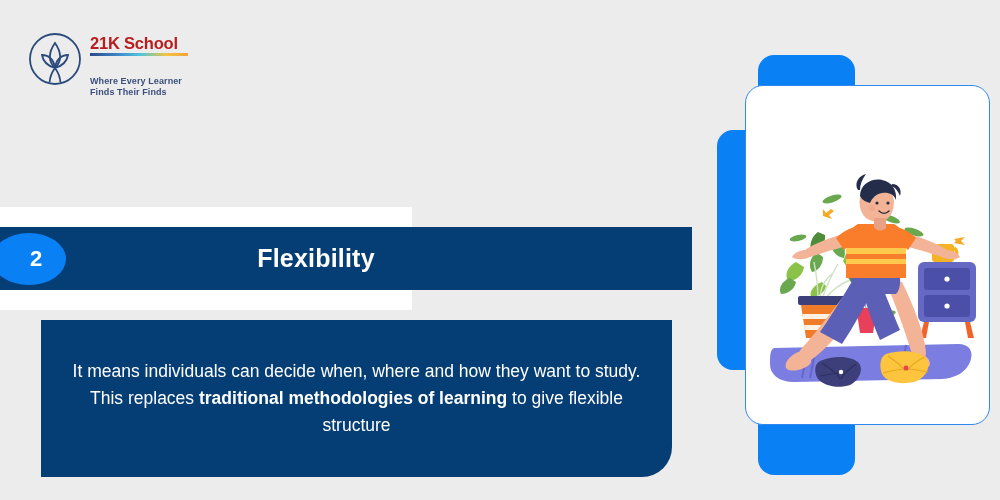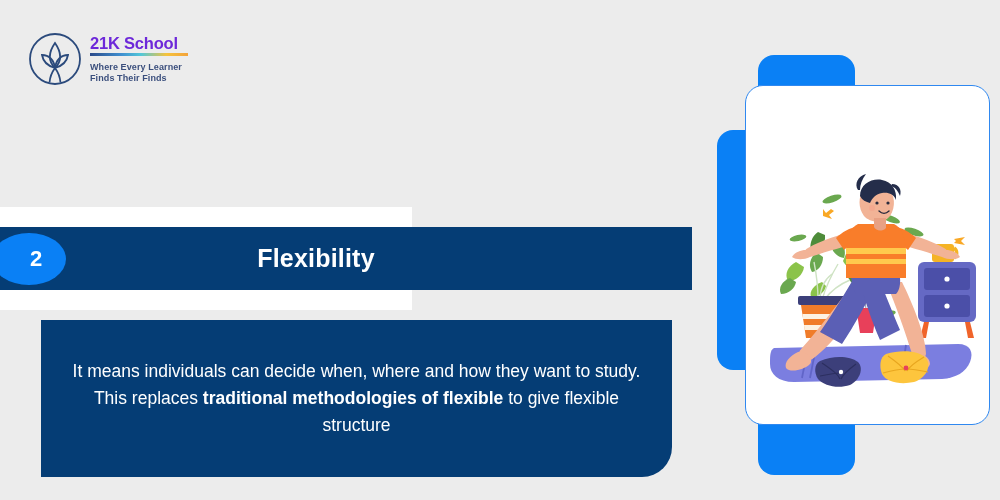--- a/index.html
+++ b/index.html
@@ -13,29 +13,29 @@
     position: relative;
     width: 1000px; height: 500px;
     background: #ececec;
   }
 
   
   #logo-block { position: absolute; left: 28px; top: 30px; width: 220px; height: 60px; }
   #logo-mark { position: absolute; left: 0; top: 2px; width: 54px; height: 54px; }
   #logo-text-wrap { position: absolute; left: 62px; top: 4px; }
   #logo-title {
-    font-size: 16.5px; font-weight: bold; color: #6d28d9;
+    font-size: 16.5px; font-weight: bold; color: #b91c1c;
     letter-spacing: -0.2px; line-height: 18px; white-space: nowrap;
   }
   #logo-rule {
     width: 98px; height: 3px; margin-top: 1px;
     background: linear-gradient(to right, #2b4a8a 0%, #3f8fd0 32%, #52c7d8 52%, #f5c33d 78%, #f3a23a 100%);
   }
   #logo-tag {
-    margin-top: 6px; font-size: 9px; font-weight: bold; color: #3b4f7d;
+    margin-top: 20px; font-size: 9px; font-weight: bold; color: #3b4f7d;
     line-height: 11px; letter-spacing: 0.1px; white-space: nowrap;
   }
 
   
   #art-zone { position: absolute; left: 700px; top: 40px; width: 300px; height: 460px; }
   .blue-card { position: absolute; background: #0a80f5; }
   #blue-card-top { left: 58px; top: 15px; width: 97px; height: 130px; border-radius: 16px 16px 0 0; }
   #blue-card-left { left: 17px; top: 90px; width: 100px; height: 240px; border-radius: 16px 0 0 16px; }
   #blue-card-bottom { left: 58px; top: 340px; width: 97px; height: 95px; border-radius: 0 0 16px 16px; }
   #white-card {
@@ -237,16 +237,16 @@
   <div id="header-white-strip"></div>
   <div id="badge-arc"></div>
   <div id="header-bar">
     <span id="header-title">Flexibility</span>
   </div>
   <div id="badge-ellipse">
     <span id="badge-number">2</span>
   </div>
 
   <div id="body-panel">
-    <p id="body-text">It means individuals can decide when, where and how they want to study. This replaces <b>traditional methodologies of flexible</b> to give flexible structure</p>
+    <p id="body-text">It means individuals can decide when, where and how they want to study. This replaces <b>traditional methodologies of learning</b> to give flexible structure</p>
   </div>
 
 </div>
 
 </body></html>

